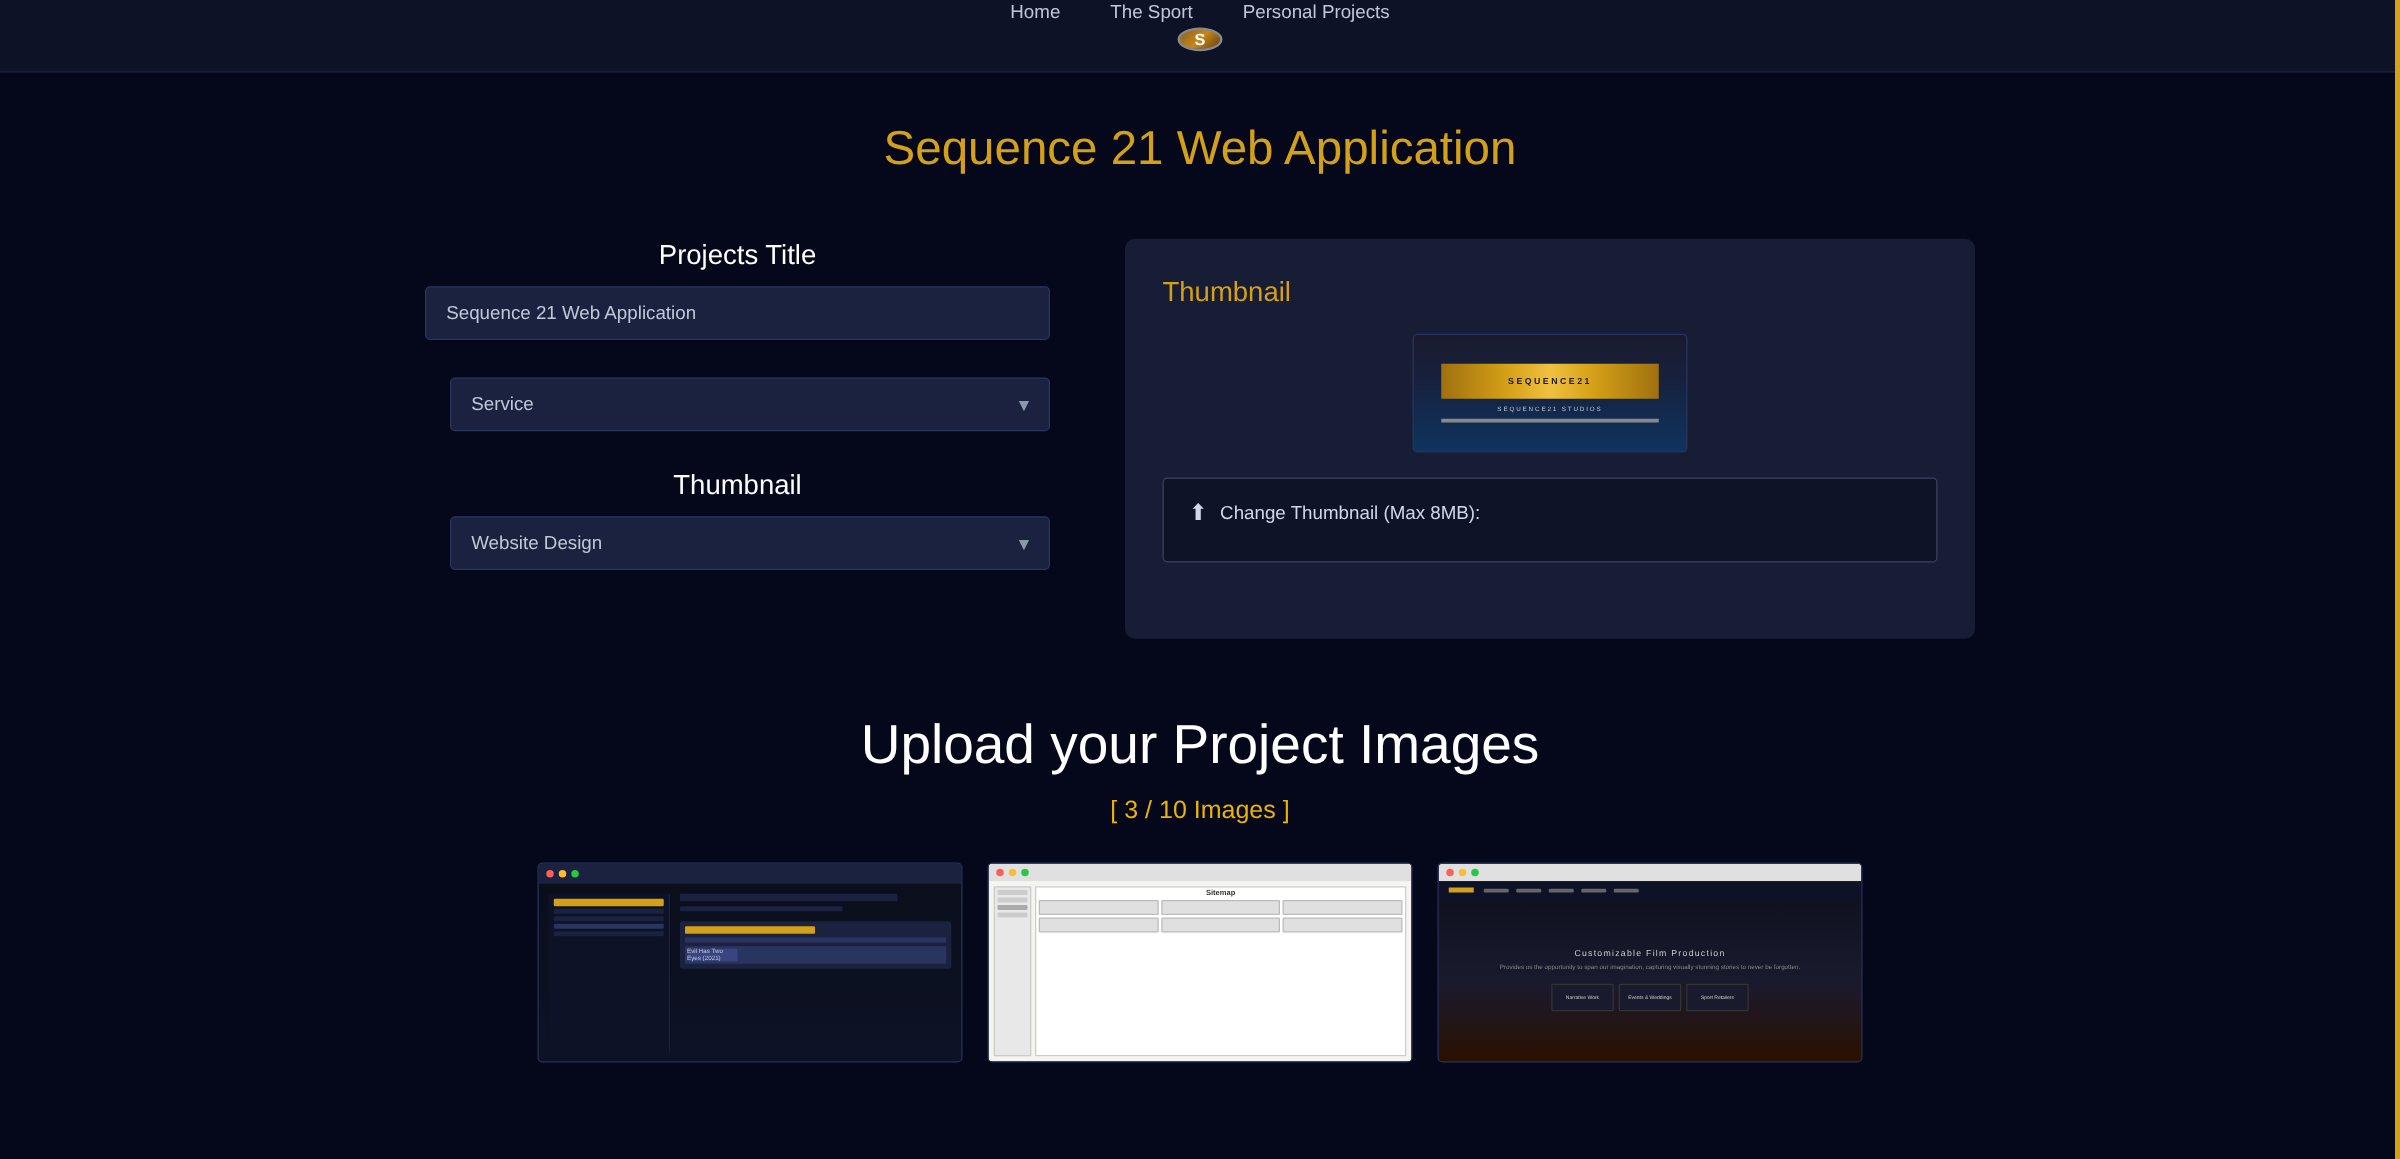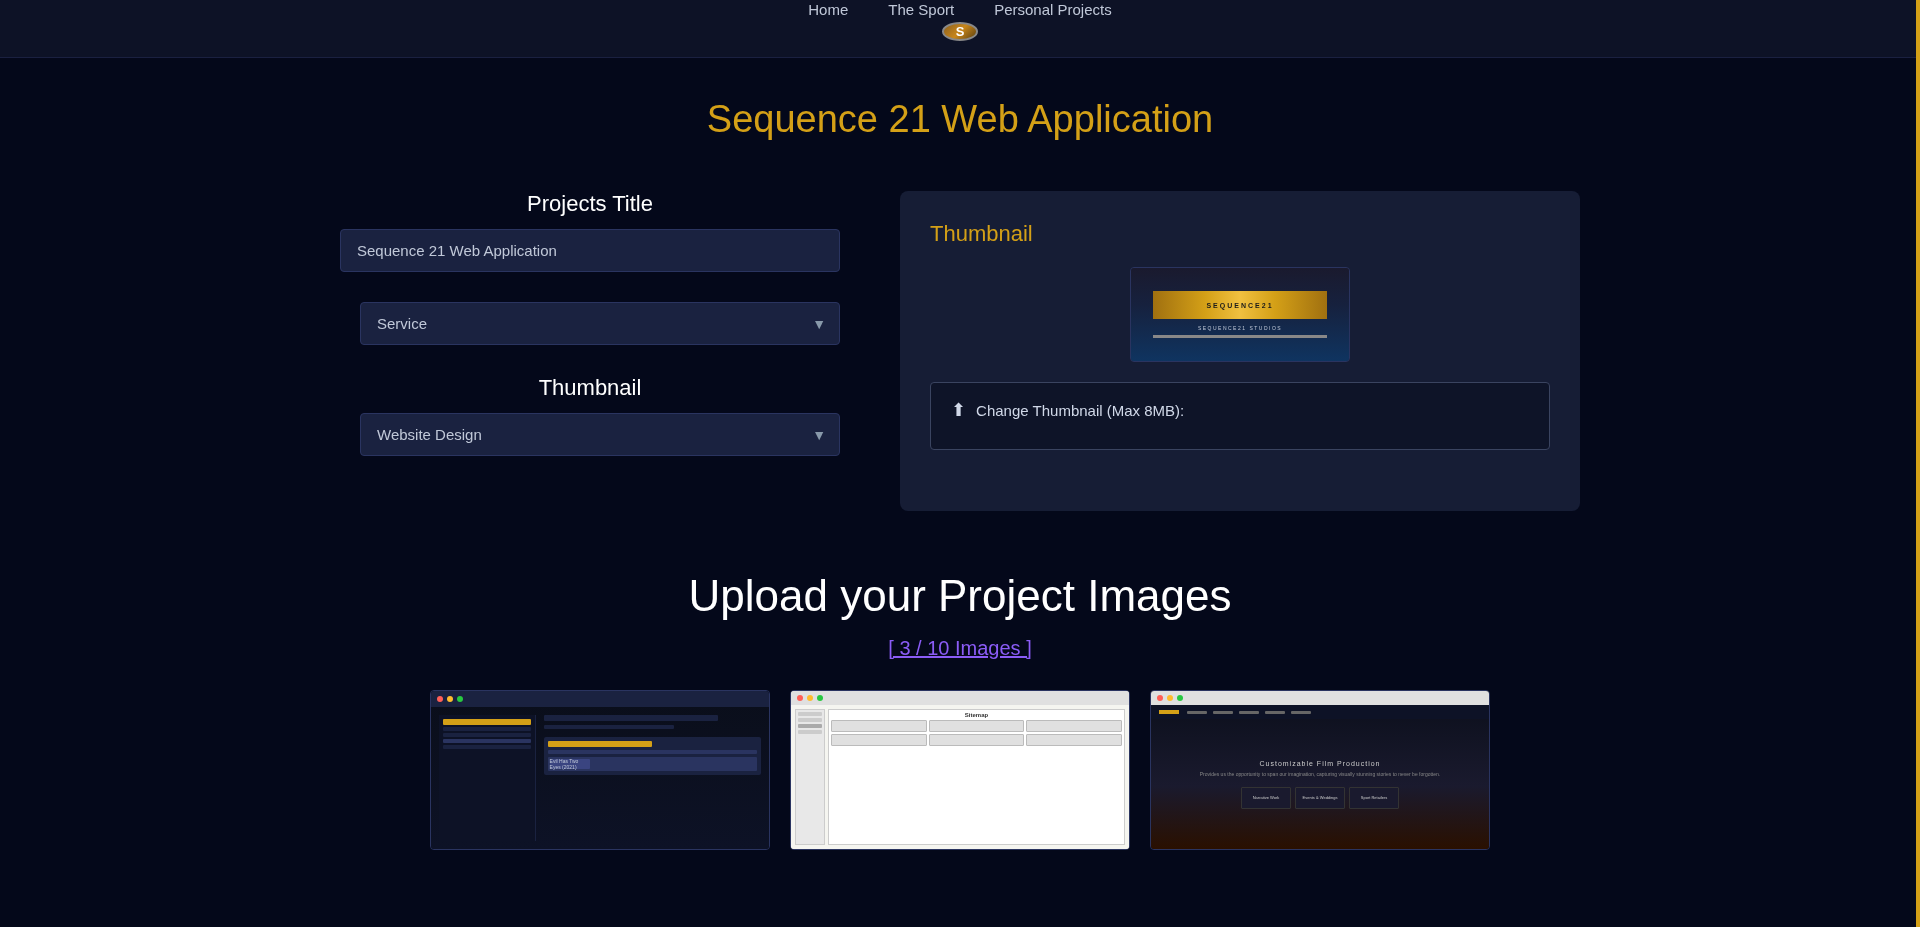--- a/index.html
+++ b/index.html
@@ -261,23 +261,22 @@
 
     .upload-title {
       font-size: 44px;
       font-weight: 400;
       color: #ffffff;
       margin-bottom: 16px;
     }
 
     .image-count {
       font-size: 20px;
-      color: #8b5cf6;
+      color: #eab308;
       margin-bottom: 18px;
-      text-decoration: underline;
     }
 
     
     .image-grid {
       display: flex;
       gap: 20px;
       justify-content: center;
     }
 
     .project-image {

